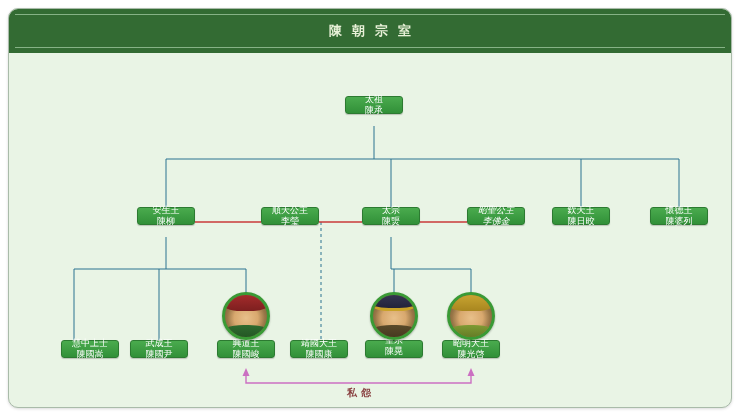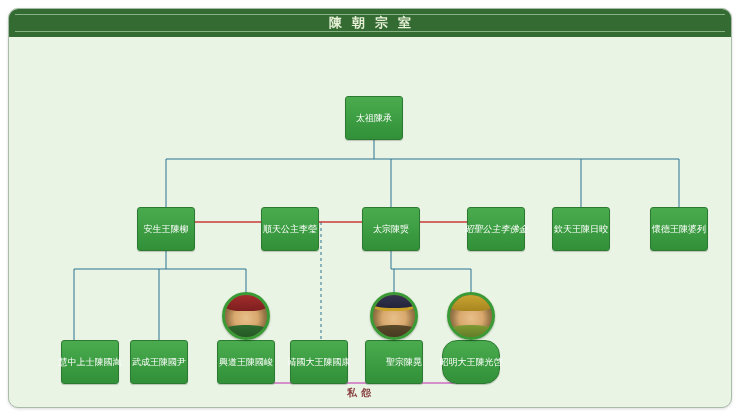--- a/index.html
+++ b/index.html
@@ -17,43 +17,43 @@
   *{margin:0;padding:0;box-sizing:border-box;}
   html,body{width:740px;height:416px;background:#ffffff;font-family:"DejaVu Sans",sans-serif;}
   .stage{position:relative;width:740px;height:416px;background:#ffffff;overflow:hidden;}
   .card{
     position:absolute;left:8px;top:8px;width:724px;height:400px;
     border:1px solid #a9bba9;border-radius:10px;overflow:hidden;
     background:var(--panel-green);
     box-shadow:0 1px 3px rgba(0,0,0,0.15);
   }
   .header{
-    position:absolute;left:0;top:0;width:100%;height:28px;
+    position:absolute;left:0;top:0;width:100%;height:44px;
     background:var(--header-green);
   }
   .header-inner{
     position:absolute;left:6px;right:6px;top:5px;bottom:5px;
     border-top:1px solid #86b286;border-bottom:1px solid #86b286;
     display:flex;align-items:center;justify-content:center;
   }
   .header-title{
     color:var(--title-color);font-size:13px;font-weight:bold;
     letter-spacing:10px;padding-left:10px;
   }
   .connectors{position:absolute;left:0;top:0;width:740px;height:416px;pointer-events:none;}
   .line-teal{stroke:var(--line-teal);stroke-width:1;fill:none;}
   .dashed{stroke-dasharray:3,3;}
   .line-red{stroke:var(--marriage-red);stroke-width:1.4;fill:none;}
   .line-pink{stroke:var(--feud-pink);stroke-width:1.4;fill:none;}
   .arrow-pink{fill:var(--feud-pink);}
   .node{
-    position:absolute;width:58px;height:44px;
+    position:absolute;width:58px;height:18px;
     background:linear-gradient(var(--box-green),var(--box-green-dark));
     border:1px solid var(--box-border);border-radius:3px;
-    display:flex;align-items:center;justify-content:center;
+    display:flex;flex-direction:column;align-items:center;justify-content:center;
     color:#ffffff;text-align:center;cursor:pointer;
     box-shadow:0 1px 1px rgba(0,0,0,0.2);
   }
   .nt,.nn{font-size:9px;line-height:11px;white-space:nowrap;}
   .portrait{
     position:absolute;width:48px;height:48px;border-radius:50%;
     border:3px solid #3a9a35;overflow:hidden;cursor:pointer;
     box-shadow:0 1px 2px rgba(0,0,0,0.3);
     background:radial-gradient(circle at 50% 55%, #e8c08a 0%, #d8a86e 38%, #9a7748 60%, #55402a 100%);
   }
@@ -142,21 +142,21 @@
       <div class="nn">陳國峻</div>
     </div>
     <div class="node" style="left:281px;top:331px;">
       <div class="nt">靖國大王</div>
       <div class="nn">陳國康</div>
     </div>
     <div class="node" style="left:356px;top:331px;justify-content:flex-end;">
       <div class="nt">聖宗</div>
       <div class="nn">陳晃</div>
     </div>
-    <div class="node" style="left:433px;top:331px;border-radius:15px;">
+    <div class="node" style="left:433px;top:331px;">
       <div class="nt">昭明大王</div>
       <div class="nn">陳光啓</div>
     </div>
 
     <div class="portrait p1" style="left:213px;top:283px;">
       <div class="hat"></div>
       <div class="body"></div>
     </div>
     <div class="portrait p2" style="left:361px;top:283px;">
       <div class="hat"></div>

